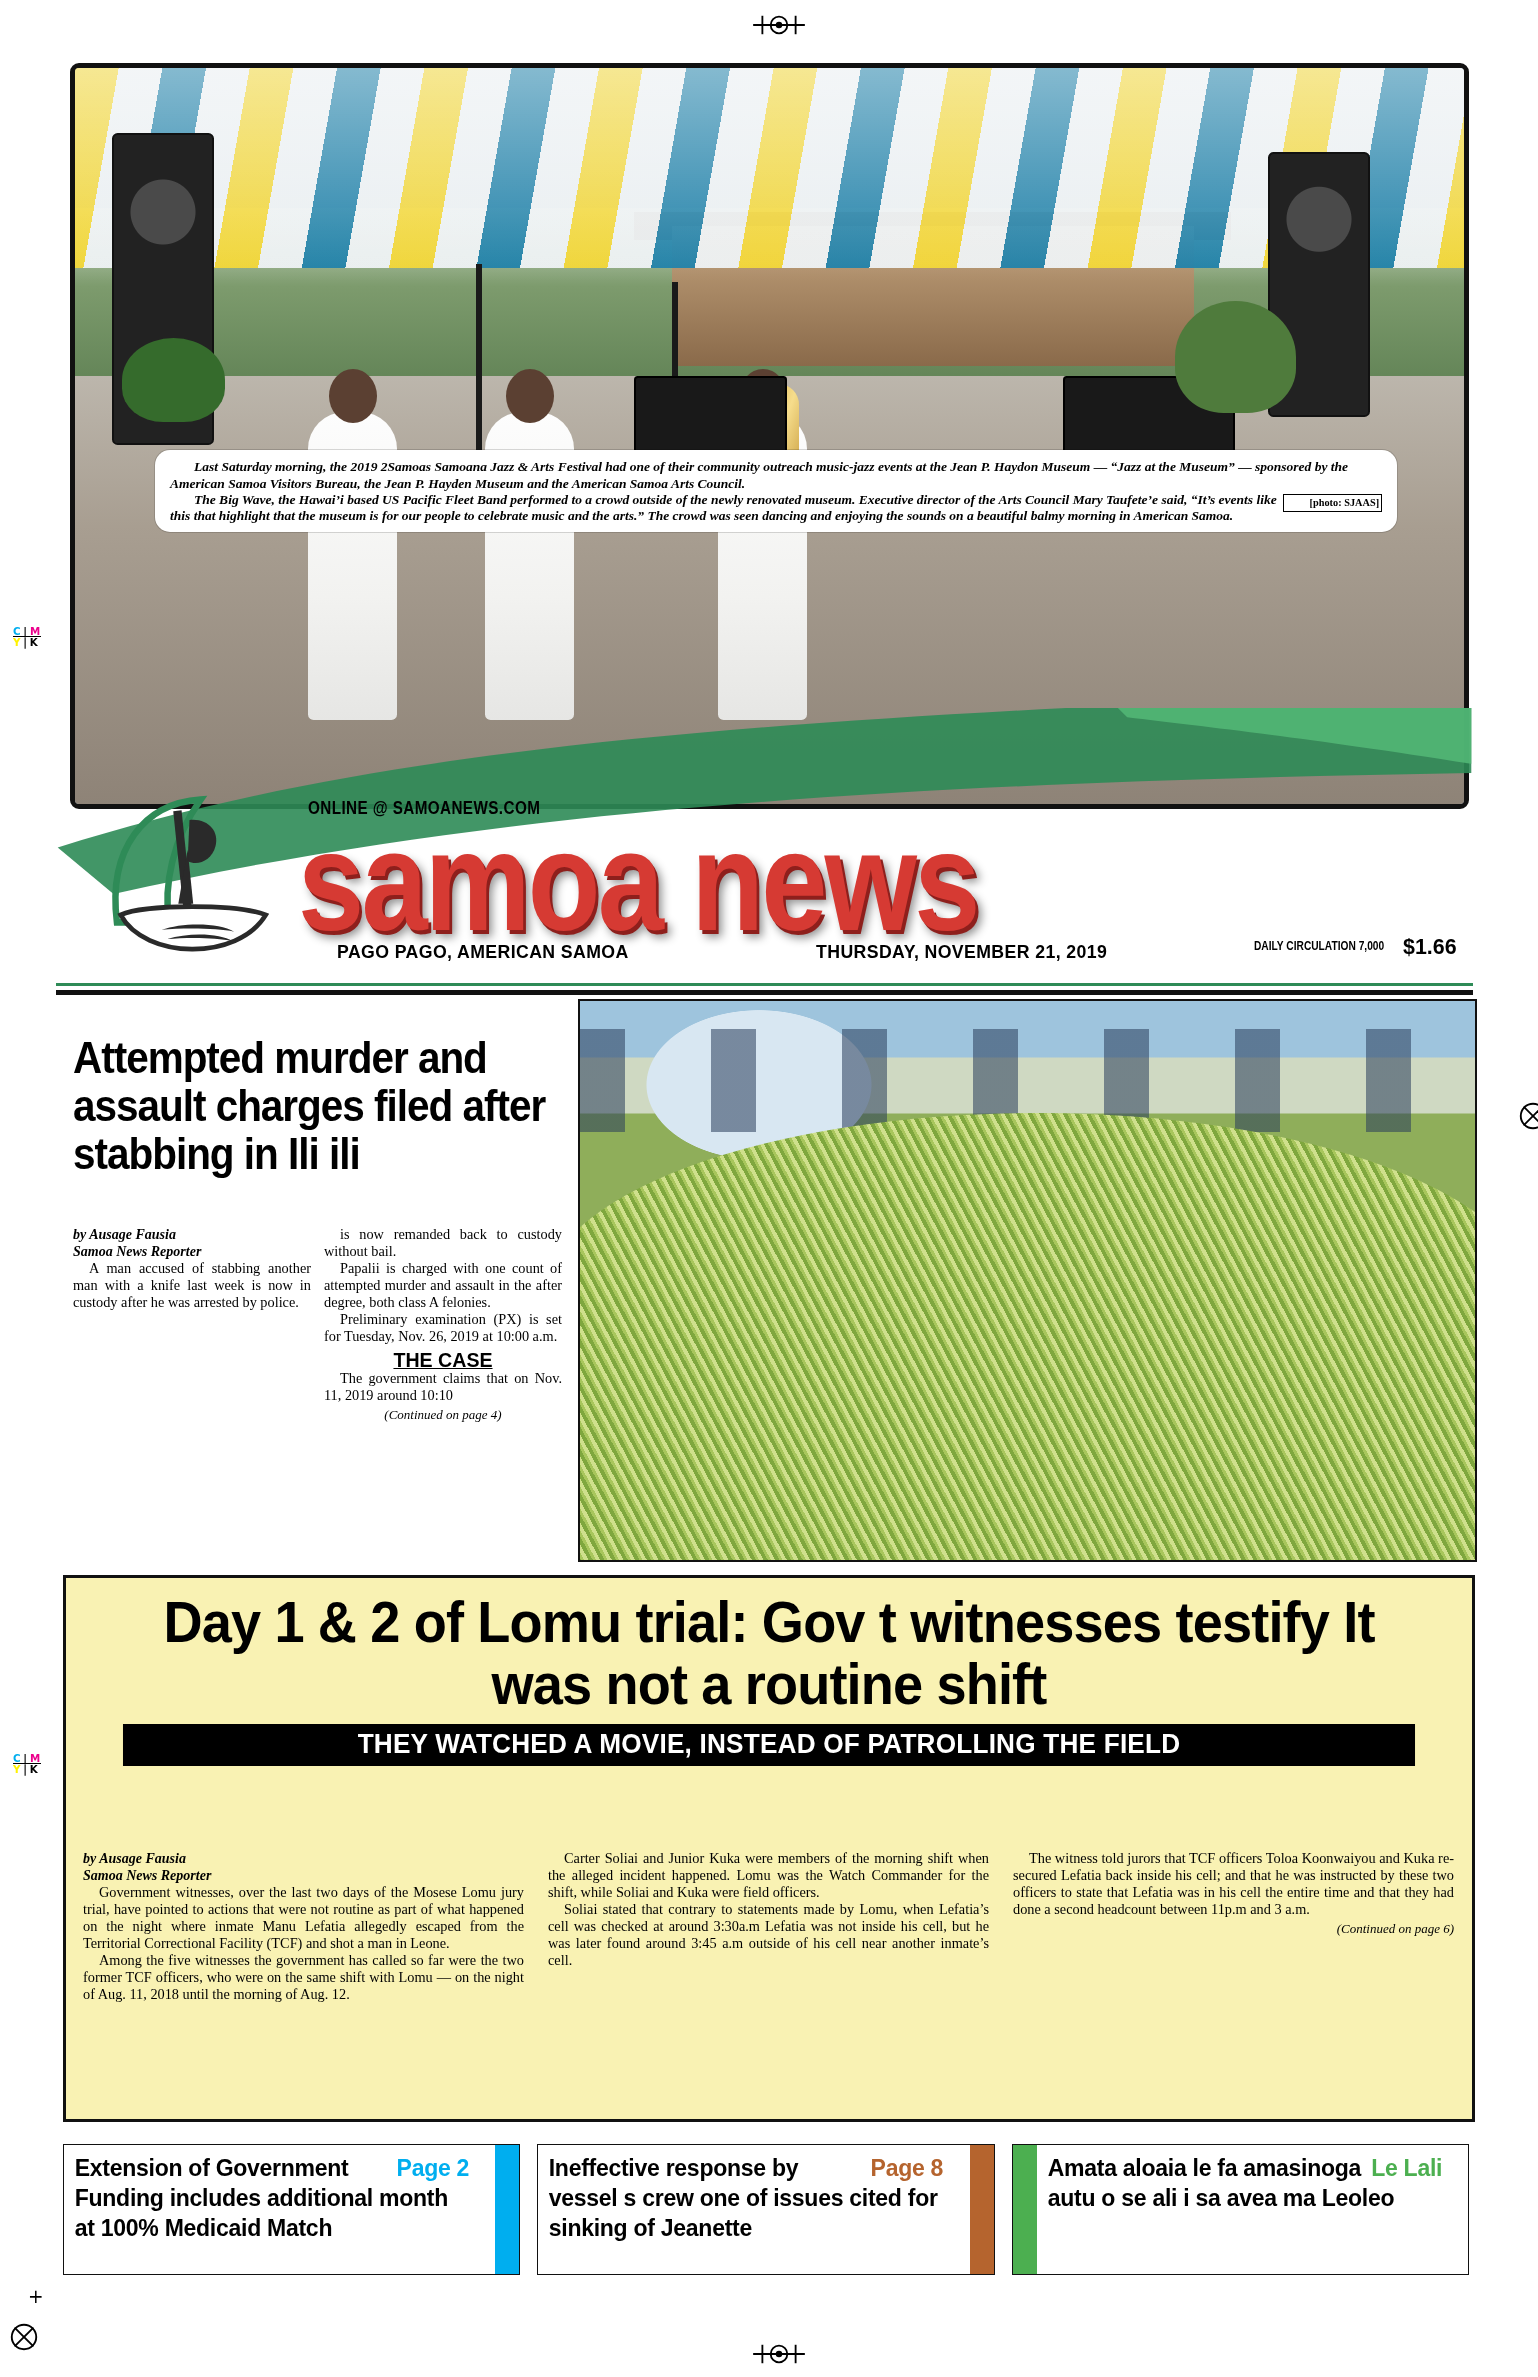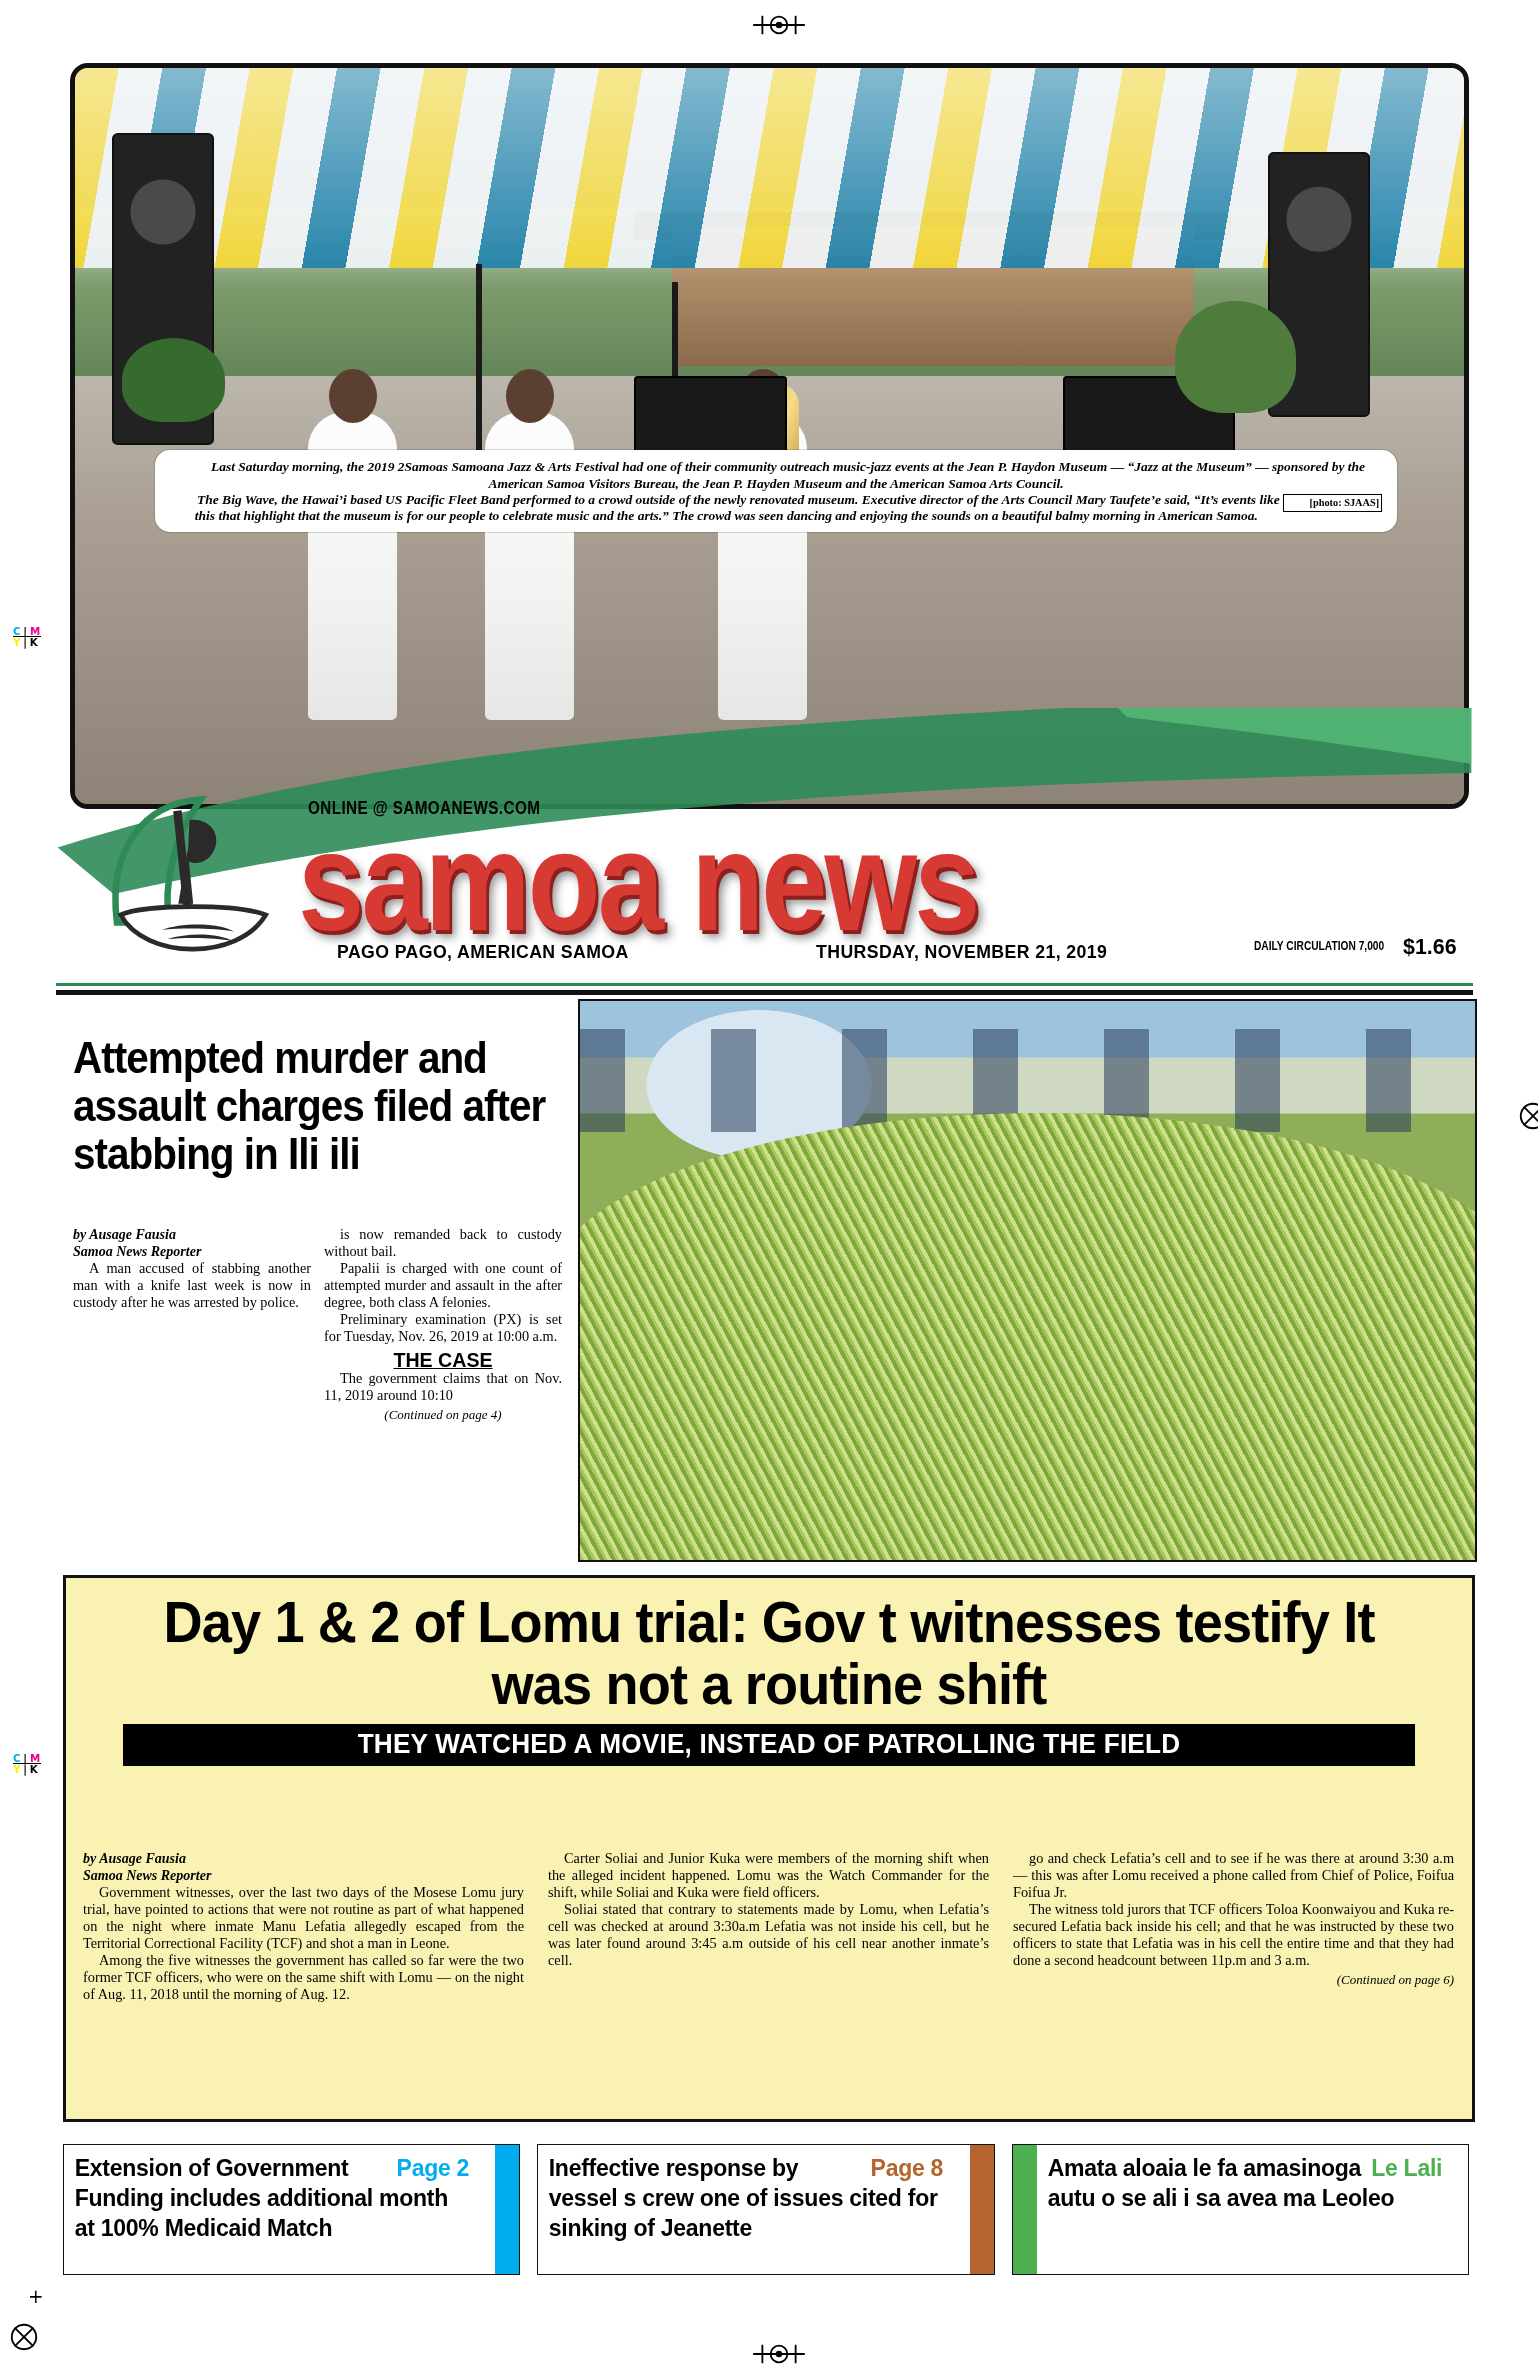--- a/index.html
+++ b/index.html
@@ -12,21 +12,21 @@
   .reg-bot{left:751px;top:2342px;font-size:20.5px;letter-spacing:-1.9px;}
 
   .cmyk{position:absolute;width:28px;font-size:10.3px;font-weight:bold;
         font-family:"DejaVu Sans",sans-serif;line-height:10.3px;}
   .cmyk .r1{display:flex;gap:2.8px;}
   .cmyk .r2{display:flex;gap:2.8px;border-top:0.9px solid #000;}
   .c{color:#00AEEF;} .m{color:#EC008C;} .y{color:#FFF200;} .k{color:#000;}
 
   
   .photo-top{position:absolute;left:70px;top:63px;width:1389px;height:736px;
-    border:5.6px solid #111;border-radius:18px;overflow:hidden;background:#8ea7b8;text-align:center;}
+    border:5.6px solid #111;border-radius:9px;overflow:hidden;background:#8ea7b8;}
   .tent{position:absolute;left:0;top:0;width:100%;height:200px;
     background:
       repeating-linear-gradient(100deg,
         #f4d733 0px,#f4d733 43px,
         #eef2f4 43px,#eef2f4 86px,
         #1b7fa8 86px,#1b7fa8 129px,
         #eef2f4 129px,#eef2f4 172px);
     opacity:.95;}
   .tent2{position:absolute;left:0;top:0;width:100%;height:214px;
     background:linear-gradient(180deg,rgba(255,255,255,.45),rgba(255,255,255,0));}
@@ -354,21 +354,20 @@
       <div class="byline">by Ausage Fausia</div>
       <div class="byline">Samoa News Reporter</div>
       <p>Government witnesses, over the last two days of the Mosese Lomu jury trial, have pointed to actions that were not routine as part of what happened on the night where inmate Manu Lefatia allegedly escaped from the Territorial Correctional Facility (TCF) and shot a man in Leone.</p>
       <p>Among the five witnesses the government has called so far were the two former TCF officers, who were on the same shift with Lomu — on the night of Aug. 11, 2018 until the morning of Aug. 12.</p>
     </div>
     <div class="ycol">
       <p>Carter Soliai and Junior Kuka were members of the morning shift when the alleged incident happened. Lomu was the Watch Commander for the shift, while Soliai and Kuka were field officers.</p>
       <p>Soliai stated that contrary to statements made by Lomu, when Lefatia’s cell was checked at around 3:30a.m Lefatia was not inside his cell, but he was later found around 3:45 a.m outside of his cell near another inmate’s cell.</p>
     </div>
     <div class="ycol">
-      <p>go and check Lefatia’s cell and to see if he was there at around 3:30 a.m — this was after Lomu received a phone called from Chief of Police, Foifua Foifua Jr.</p>
       <p>The witness told jurors that TCF officers Toloa Koonwaiyou and Kuka re-secured Lefatia back inside his cell; and that he was instructed by these two officers to state that Lefatia was in his cell the entire time and that they had done a second headcount between 11p.m and 3 a.m.</p>
       <div class="contd" style="text-align:right">(Continued on page 6)</div>
     </div>
   </div>
 </div>
 
 <div class="teasers" id="teasers">
     <div class="teaser">
       <div class="ttext"><span class="tpage" style="color: rgb(0, 174, 239);">Page 2</span>Extension of Government Funding includes additional month at 100% Medicaid Match</div>
       <div class="tbar" style="background: rgb(0, 174, 239);"></div>

